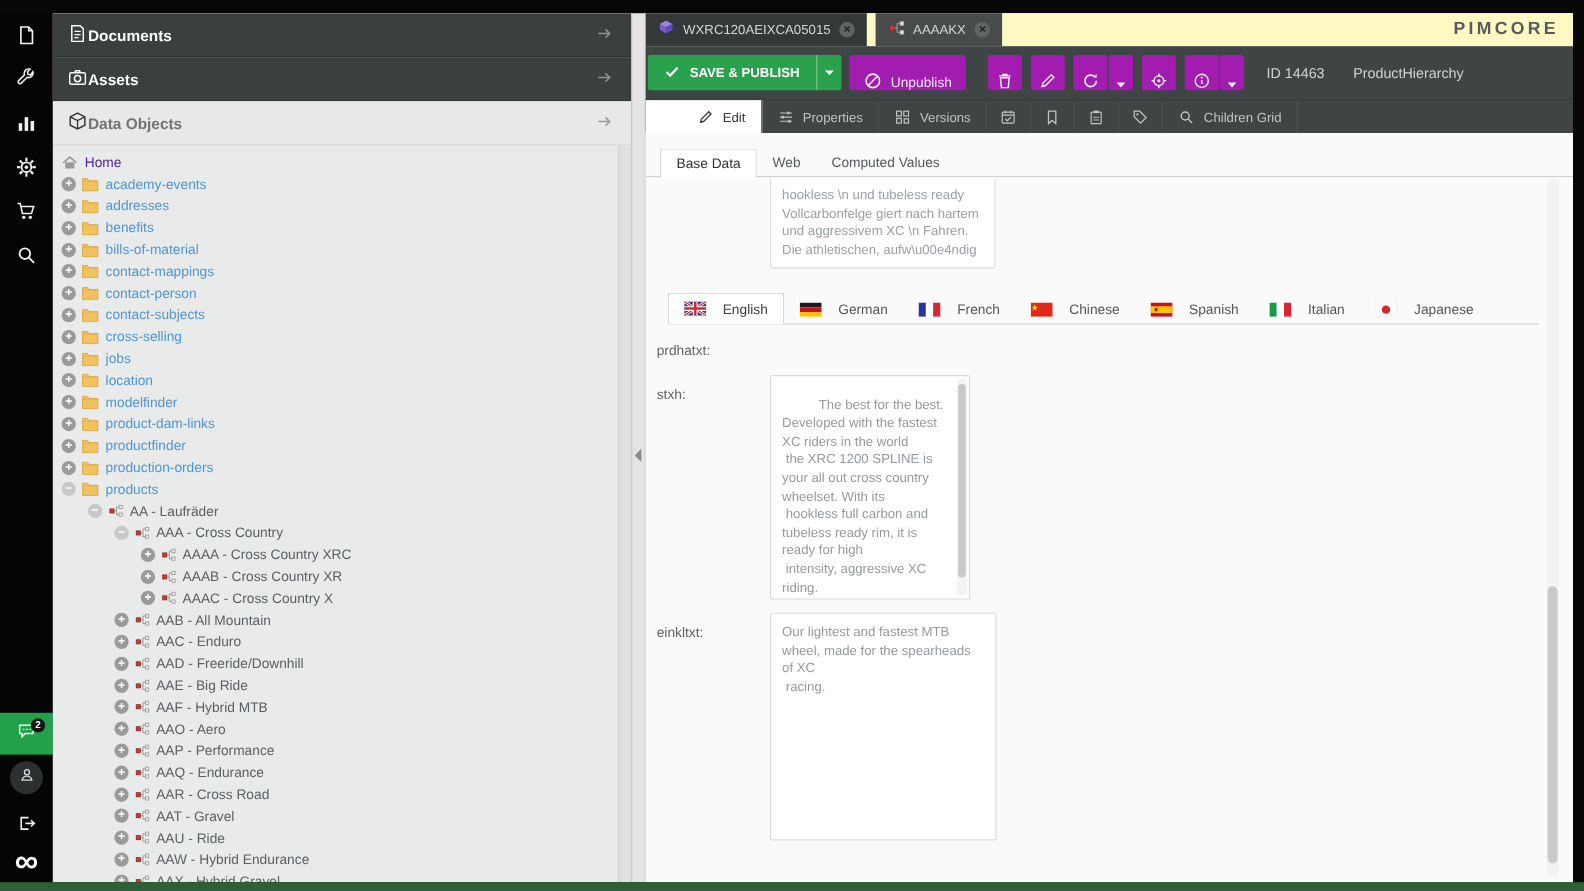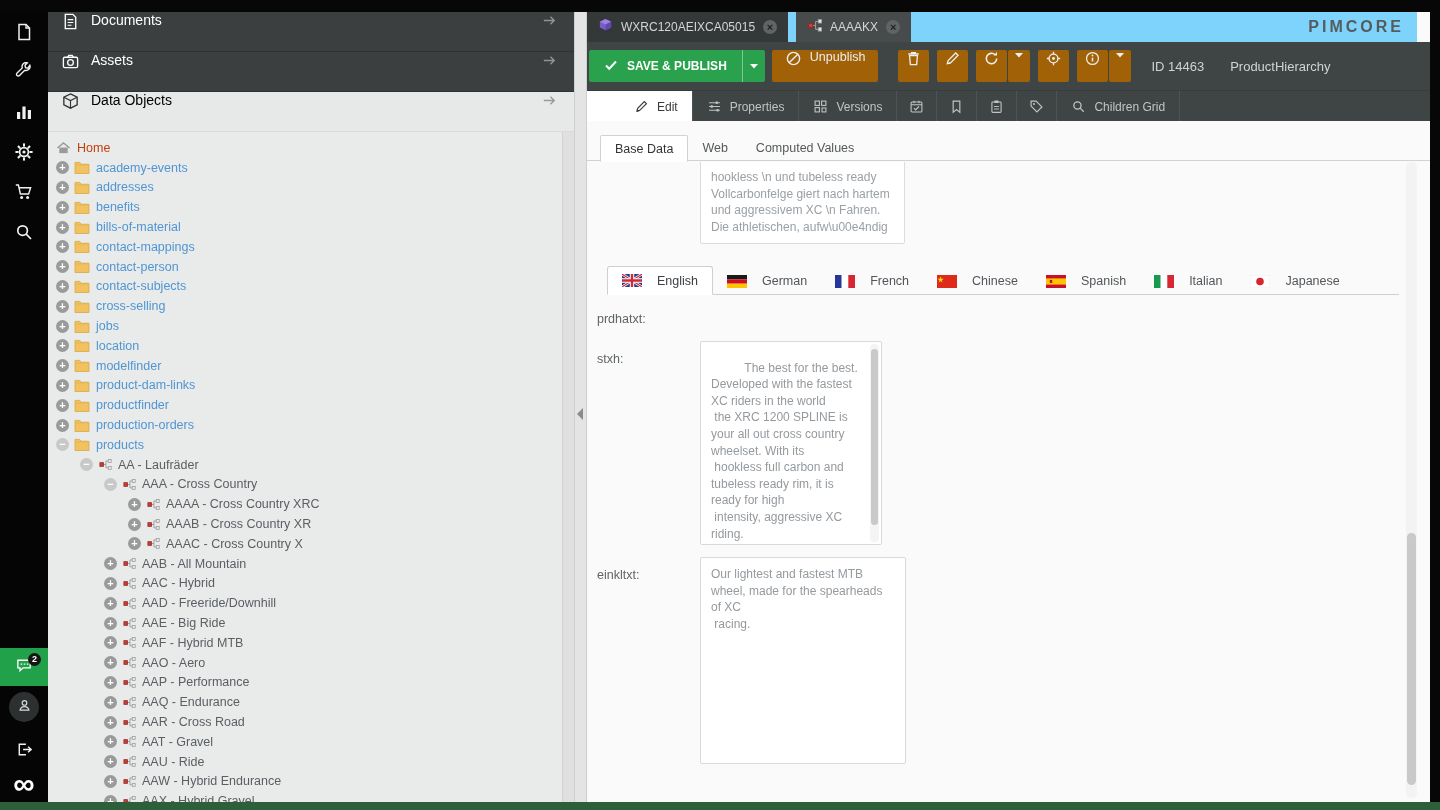--- a/index.html
+++ b/index.html
@@ -21,67 +21,67 @@
     background:#2c3030;display:flex;align-items:center;justify-content:center;color:#d8dada;}
   #lb-user svg{width:17px;height:17px;}
   #lb-logout{position:absolute;top:724px;left:0;width:48px;height:30px;display:flex;
     align-items:center;justify-content:center;color:#f0f2f2;}
   #lb-logout svg{width:19px;height:19px;}
   #lb-logo{position:absolute;top:752px;left:0;width:48px;height:40px;display:flex;
     align-items:center;justify-content:center;color:#fff;font-size:30px;font-weight:bold;}
 
   
   #panel{left:48px;top:12px;width:526px;height:790px;background:#e9eaea;overflow:hidden;}
-  .acc-header{height:40px;display:flex;align-items:flex-start;padding:0 16px 0 13px;gap:11px;font-size:14px;font-weight:normal;}
+  .acc-header{height:40px;display:flex;align-items:center;padding:0 16px 0 13px;font-size:14px;font-weight:bold;}
   .acc-dark{background:#3b3f3f;color:#fff;border-bottom:1px solid #2e3232;}
-  .acc-light{background:#e7e8e8;color:#000000;border-bottom:1px solid #dadada;}
+  .acc-light{background:#e7e8e8;color:#737373;border-bottom:1px solid #dadada;}
   .acc-header svg{width:19px;height:19px;flex:none;}
   .acc-arrow{margin-left:auto;color:#909494;}
   .acc-light .acc-arrow{color:#9a9a9a;}
   .acc-arrow svg{width:17px;height:17px;}
   #tree{position:absolute;top:120px;left:0;right:12px;bottom:0;padding-top:6px;overflow:hidden;}
   .tree-row{height:19.8px;display:flex;align-items:center;font-size:12.5px;white-space:nowrap;}
   .exp{width:13px;height:13px;border-radius:50%;color:#fff;font-size:11px;line-height:12.5px;
     text-align:center;flex:none;font-weight:bold;}
   .exp.plus{background:#9a9a9a;}
   .exp.minus{background:#c8c8c8;}
   .ticon{margin-left:5px;flex:none;display:flex;}
   .ticon svg{display:block;}
   .tlabel{margin-left:6px;}
   .tl-folder{color:#4f96d3;}
   .tl-obj{color:#5a5f63;}
-  .tl-home{color:#c2410c;}
+  .tl-home{color:#4c1d95;}
   #tree-scroll{position:absolute;right:0;top:120px;bottom:0;width:12px;background:#e0e0e0;border-left:1px solid #d2d2d2;}
 
   
   #splitter{left:574px;top:12px;width:13px;height:790px;background:#e4e4e4;
     border-left:1px solid #cfcfcf;border-right:1px solid #cfcfcf;}
   #splitter .handle{position:absolute;top:396px;left:2px;width:0;height:0;
     border-top:6px solid transparent;border-bottom:6px solid transparent;border-right:6px solid #8a8a8a;}
 
   
   #main{left:587px;top:12px;width:843px;height:790px;background:#fafafa;}
-  #tabrow{position:absolute;top:0;left:0;right:13px;height:30px;background:#7dd3fc;display:flex;}
+  #tabrow{position:absolute;top:0;left:0;right:0;height:30px;background:#fef9c3;display:flex;}
   .wtab{display:flex;align-items:center;gap:8px;padding:0 11px;margin-right:8px;
     background:#343838;color:#d2d6d6;font-size:12px;height:30px;}
   .wtab.active{background:#474b4b;}
   .wtab svg{width:15px;height:15px;}
   .tab-close{width:14px;height:14px;border-radius:50%;background:#606464;color:#222;
     font-size:11px;line-height:14px;text-align:center;font-weight:bold;}
   #logo{position:absolute;right:13px;top:0;height:30px;display:flex;align-items:center;
     color:#565b5b;font-weight:bold;font-size:16px;letter-spacing:3px;}
 
   #toolbar{position:absolute;top:30px;left:0;right:0;height:48px;background:#3f4444;
     display:flex;align-items:center;padding-left:2px;}
   .btn-save{display:flex;height:32px;background:#2aa14c;color:#fff;border-radius:2px;overflow:hidden;flex:none;}
   .sp-main{display:flex;align-items:center;gap:9px;padding:0 15px;font-weight:bold;font-size:12px;}
   .sp-main svg{width:14px;height:14px;}
   .sp-dd{width:23px;border-left:1px solid rgba(255,255,255,.4);display:flex;align-items:center;justify-content:center;}
   .sp-dd svg{width:10px;height:10px;}
-  .tbtn{height:32px;background:#a16207;border-radius:2px;display:flex;align-items:flex-start;
+  .tbtn{height:32px;background:#a21caf;border-radius:2px;display:flex;align-items:flex-end;
     justify-content:center;color:#e9ebeb;flex:none;}
   .tbtn svg{width:17px;height:17px;}
   #btn-unpublish{padding:0 13px;gap:8px;margin-left:7px;font-size:12.5px;color:#eceeee;}
   .ib{width:31px;margin-left:8px;}
   .ib-caret{width:22px;margin-left:1px;}
   .ib-caret svg{width:10px;height:10px;}
   .gap-l{margin-left:20px;}
   #tb-meta{margin-left:20px;color:#cfd3d3;font-size:13px;display:flex;gap:26px;}
 
   #tabstrip{position:absolute;top:78px;left:0;right:0;height:31px;background:#3f4444;
@@ -505,21 +505,21 @@
         <div class="tree-row" style="padding-left:56px">
           <span class="exp plus">+</span>
           <span class="ticon">
             <svg width="14" height="13" viewBox="0 0 14 14">
               <path d="M5.5 7H8M8 7V3.2M8 7v3.6M8 3.2h2.5M8 10.6h2.5" fill="none" stroke="#9a9a9a" stroke-width="1"></path>
               <rect x="1.5" y="5" width="4" height="4" fill="#cc3b33" stroke="#8e2a24" stroke-width="0.8"></rect>
               <rect x="10.5" y="1.5" width="3.2" height="3.2" fill="#e9e9e9" stroke="#9a9a9a" stroke-width="0.8"></rect>
               <rect x="10.5" y="9" width="3.2" height="3.2" fill="#e9e9e9" stroke="#9a9a9a" stroke-width="0.8"></rect>
             </svg>
           </span>
-          <span class="tlabel tl-obj">AAC - Hybrid</span>
+          <span class="tlabel tl-obj">AAC - Enduro</span>
         </div>
         <div class="tree-row" style="padding-left:56px">
           <span class="exp plus">+</span>
           <span class="ticon">
             <svg width="14" height="13" viewBox="0 0 14 14">
               <path d="M5.5 7H8M8 7V3.2M8 7v3.6M8 3.2h2.5M8 10.6h2.5" fill="none" stroke="#9a9a9a" stroke-width="1"></path>
               <rect x="1.5" y="5" width="4" height="4" fill="#cc3b33" stroke="#8e2a24" stroke-width="0.8"></rect>
               <rect x="10.5" y="1.5" width="3.2" height="3.2" fill="#e9e9e9" stroke="#9a9a9a" stroke-width="0.8"></rect>
               <rect x="10.5" y="9" width="3.2" height="3.2" fill="#e9e9e9" stroke="#9a9a9a" stroke-width="0.8"></rect>
             </svg>

